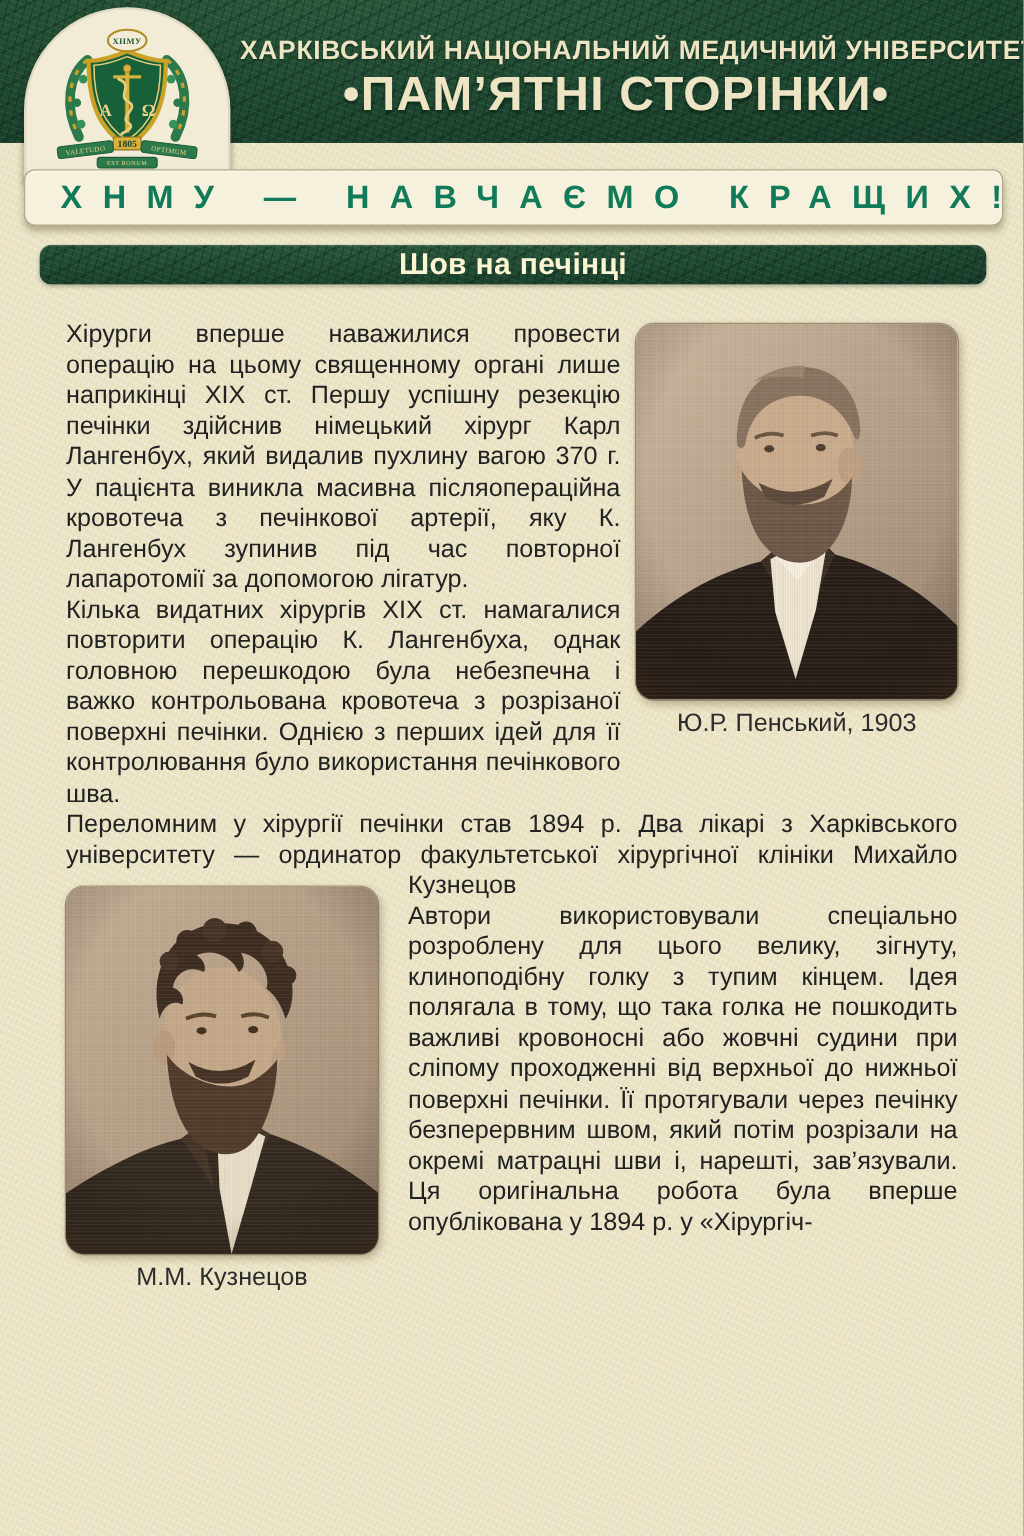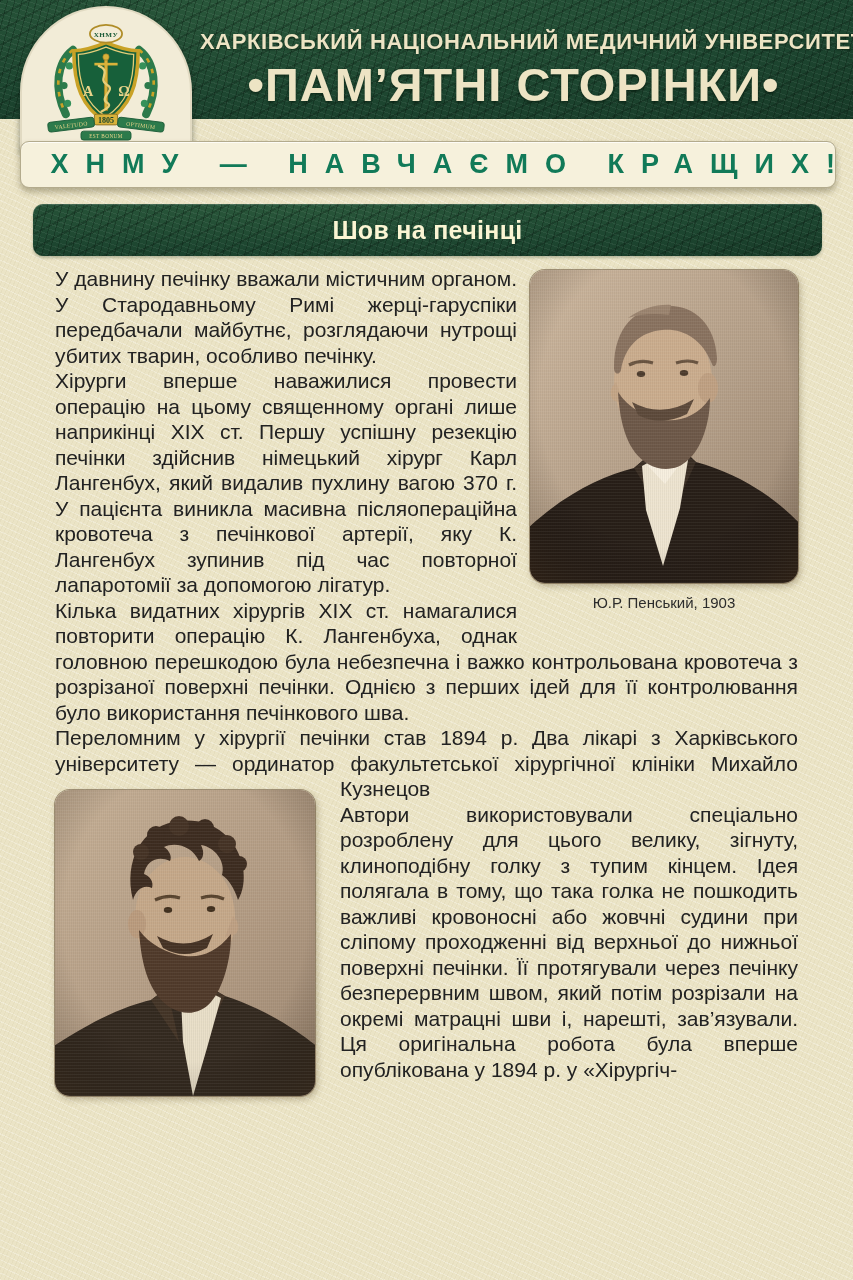--- a/index.html
+++ b/index.html
@@ -22,40 +22,40 @@
     background-image:
       repeating-linear-gradient(105deg, rgba(8,25,15,.32) 0 1px, transparent 1px 7px),
       repeating-linear-gradient(18deg, rgba(255,255,255,.06) 0 1px, transparent 1px 5px),
       repeating-linear-gradient(152deg, rgba(8,25,15,.26) 0 2px, transparent 2px 13px),
       radial-gradient(120% 150% at 32% 0%, #2a583b 0%, #1d4630 55%, #153524 100%);
   }
   .header-band{position:absolute; left:0; top:0; right:0; height:119px;}
   .head-text{position:absolute; left:200px; right:26px; top:29px; text-align:center; color:var(--title-cream); z-index:3;}
   .uni-title{font-size:22px; font-weight:bold; letter-spacing:.6px; white-space:nowrap;
              text-shadow:0 1px 2px rgba(0,20,8,.55);}
-  .series-title{font-size:47px; font-weight:bold; letter-spacing:1px; margin-top:2px; white-space:nowrap;
+  .series-title{font-size:40px; font-weight:bold; letter-spacing:1px; margin-top:2px; white-space:nowrap;
                 text-shadow:0 2px 3px rgba(0,20,8,.55);}
   .logo-arch{
     position:absolute; left:20px; top:6px; width:172px; height:146px; z-index:4;
     background:var(--arch-cream);
     border-radius:86px 86px 0 0;
     box-shadow:0 2px 6px rgba(10,25,15,.45), inset 0 0 0 2px rgba(150,140,100,.18);
   }
   .emblem{position:absolute; left:50%; transform:translateX(-50%); top:12px; width:134px; height:128px;}
   .slogan-box{
     position:absolute; left:20px; right:17px; top:141px; height:47px; z-index:5;
     background:var(--panel-cream);
     border:1px solid #b3ab8d; border-radius:9px;
     box-shadow:0 4px 6px rgba(70,60,30,.35), inset 0 1px 0 rgba(255,255,255,.75);
     display:flex; align-items:center; justify-content:flex-end;
   }
   .slogan-text{font-size:27px; font-weight:bold; color:var(--slogan-green);
                letter-spacing:17px; margin-right:-17px; white-space:nowrap;}
   .title-bar{
-    position:absolute; left:33px; right:31px; top:204px; height:52px; z-index:2;
+    position:absolute; left:33px; right:31px; top:204px; height:33px; z-index:2;
     border-radius:10px; display:flex; align-items:center; justify-content:center;
     box-shadow:inset 0 1px 1px rgba(255,255,255,.16), 0 2px 3px rgba(40,60,40,.28);
   }
   .title-bar-text{font-size:25px; font-weight:bold; color:var(--bar-text); letter-spacing:.3px;}
   .article{
     position:absolute; left:55px; top:266px; width:743px;
     font-size:21px; line-height:25.5px; text-align:justify; color:var(--body-text);
   }
   .article p{margin:0;}
   .fig-right{float:right; width:268px; margin:4px 0 12px 13px; display:block;}
@@ -65,21 +65,21 @@
     box-shadow:0 0 0 1px rgba(100,80,55,.55), inset 0 0 0 2px rgba(255,255,255,.28), 2px 3px 7px rgba(80,60,30,.35);
   }
   .fig-left .photo{width:260px; height:306px;}
   .photo svg{display:block; width:100%; height:100%;}
   .photo::after{
     content:""; position:absolute; inset:0; border-radius:inherit; pointer-events:none;
     background:
       repeating-linear-gradient(0deg, rgba(255,255,255,.05) 0 1px, transparent 1px 3px),
       repeating-linear-gradient(90deg, rgba(0,0,0,.04) 0 1px, transparent 1px 2px);
   }
-  .figcap{display:block; margin-top:9px; font-size:15px; line-height:22px; color:#2c2c2c; text-align:center;}
+  .figcap{display:block; margin-top:9px; font-size:21px; line-height:22px; color:#2c2c2c; text-align:center;}
   .emblem text{font-family:"Liberation Serif", serif;}
 </style>
 </head>
 <body>
 
 <div class="page">
 
   <div class="header-band leather"></div>
 
   <div class="head-text">
@@ -178,21 +178,20 @@
           <ellipse cx="154" cy="103" rx="4.2" ry="3" fill="#4e3d2e"></ellipse>
 
           <path d="M88,122 C90,156 98,182 118,194 C132,202 148,200 158,190 C172,178 180,152 180,128 C168,146 150,152 134,150 C116,148 98,138 88,122 Z" fill="#6e5949"></path>
           <path d="M102,132 q30,17 62,-3 l-7,15 q-26,13 -49,1 Z" fill="#5d4a3b"></path>
           <rect width="268" height="313" fill="url(#pvig)"></rect>
         </svg>
       </span>
       <span class="figcap">Ю.Р. Пенський, 1903</span>
     </span>
 
-    <p>У давнину печінку вважали містичним органом. У Стародавньому Римі жерці-гаруспіки передбачали майбутнє, розглядаючи нутрощі убитих тварин, особливо печінку.</p>
     <p>Хірурги вперше наважилися провести операцію на цьому священному органі лише наприкінці XIX ст. Першу успішну резекцію печінки здійснив німецький хірург Карл Лангенбух, який видалив пухлину вагою 370 г. У пацієнта виникла масивна післяопераційна кровотеча з печінкової артерії, яку К. Лангенбух зупинив під час повторної лапаротомії за допомогою лігатур.</p>
     <p>Кілька видатних хірургів XIX ст. намагалися повторити операцію К. Лангенбуха, однак головною перешкодою була небезпечна і важко контрольована кровотеча з розрізаної поверхні печінки. Однією з перших ідей для її контролювання було використання печінкового шва.</p>
 
     <p><span>Переломним у хірургії печінки став 1894 р. Два лікарі з Харківського університету — ординатор факультетської хірургічної клініки Михайло Кузнецов </span><span class="fig-left">
           <span class="photo">
             <svg viewBox="0 0 260 306" preserveAspectRatio="none">
           <defs>
             <linearGradient id="kbg" x1="0" y1="0" x2="1" y2="1">
               <stop offset="0" stop-color="#c6b096"></stop>
                   <stop offset=".6" stop-color="#b29b83"></stop>
@@ -228,18 +227,19 @@
           <path d="M100,110 q13,-6 25,-2" stroke="#5a452f" stroke-width="3.2" fill="none"></path>
           <path d="M146,108 q12,-4 23,1" stroke="#5a452f" stroke-width="3.2" fill="none"></path>
           <ellipse cx="113" cy="120" rx="4.2" ry="3" fill="#42311f"></ellipse>
           <ellipse cx="156" cy="119" rx="4.2" ry="3" fill="#42311f"></ellipse>
 
           <path d="M84,140 C86,178 96,206 116,218 C130,226 146,224 156,212 C168,198 176,170 176,144 C162,162 146,168 130,166 C112,164 94,154 84,140 Z" fill="#513b2b"></path>
           <path d="M102,146 q28,16 56,-2 l-6,14 q-23,12 -44,0 Z" fill="#463325"></path>
           <rect width="260" height="306" fill="url(#kvig)"></rect>
         </svg>
           </span>
+          <span class="figcap">М.М. Кузнецов</span>
         </span></p>
 
     <p>Автори використовували спеціально розроблену для цього велику, зігнуту, клиноподібну голку з тупим кінцем. Ідея полягала в тому, що така голка не пошкодить важливі кровоносні або жовчні судини при сліпому проходженні від верхньої до нижньої поверхні печінки. Її протягували через печінку безперервним швом, який потім розрізали на окремі матрацні шви і, нарешті, зав’язували. Ця оригінальна робота була вперше опублікована у 1894 р. у «Хірургіч-</p>
   </div>
 
 </div>
 
 </body></html>

